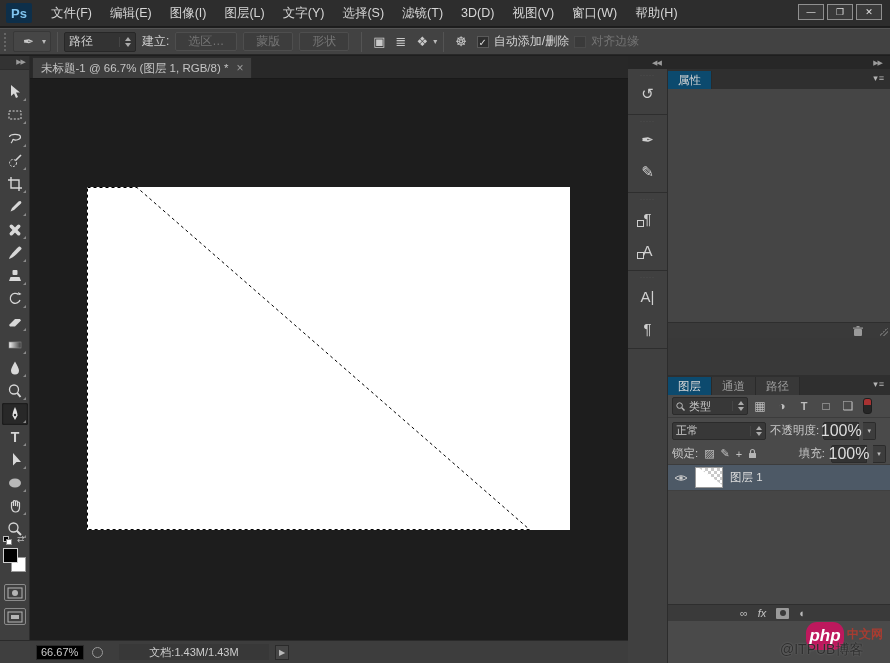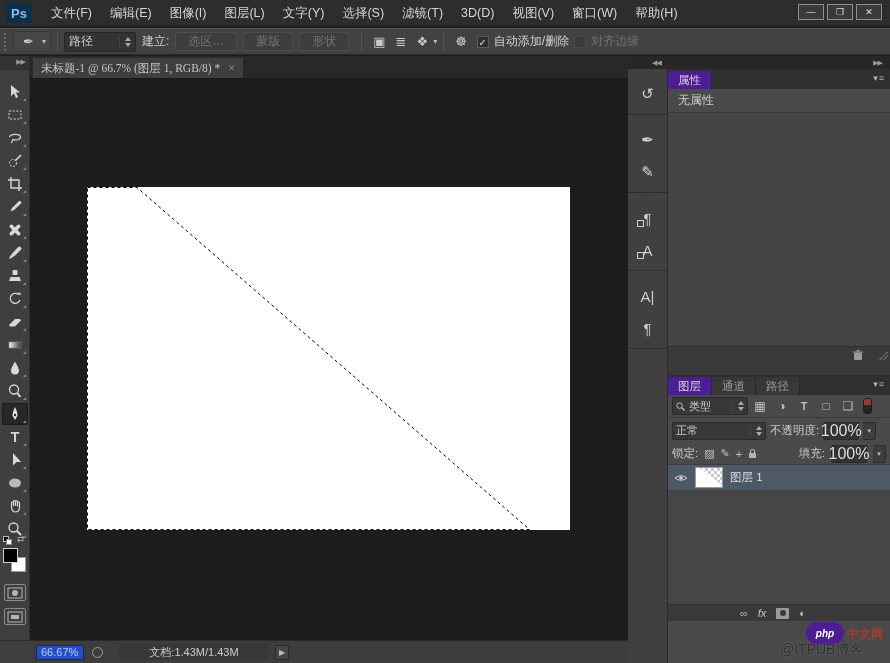--- a/index.html
+++ b/index.html
@@ -63,21 +63,21 @@
                border:1px solid #9a9a9a; }
   #swap-mini { position:absolute; left:17px; top:478px; font-size:9px; color:#bbb; }
   #mini-swatches { position:absolute; left:3px; top:480px; width:10px; height:10px; }
   #mini-swatches .f { position:absolute; left:0; top:0; width:6px; height:6px; background:#000; border:1px solid #bbb; }
   #mini-swatches .b { position:absolute; left:3px; top:3px; width:6px; height:6px; background:#fff; border:1px solid #888; }
   .mode-btn { position:absolute; left:4px; width:22px; height:17px; border:1px solid #8a8a8a;
               border-radius:2px; display:flex; align-items:center; justify-content:center; }
 
   
   #tabbar { position:absolute; left:30px; top:56px; width:598px; height:23px; background:#282828;
-            border-bottom:1px solid #191919; display:flex; align-items:flex-end;font-family:Liberation Serif, serif; }
+            border-bottom:1px solid #191919; display:flex; align-items:flex-end; }
   #doc-tab { height:21px; margin-left:2px; background:#3f3f3f; border:1px solid #2a2a2a; border-bottom:none;
              display:flex; align-items:center; gap:8px; padding:0 8px; color:#c4c4c4; font-size:11.5px; }
   #tab-close { color:#9a9a9a; font-size:12px; }
   #pasteboard { position:absolute; left:30px; top:79px; width:598px; height:561px; background:#1d1d1d; }
   #canvas { position:absolute; left:57px; top:108px; width:483px; height:343px; background:#fff; }
   #ants { position:absolute; left:0; top:0; }
 
   
   #right-dock { position:absolute; left:628px; top:56px; width:262px; height:607px; background:#393939; }
   #dock-header { position:absolute; left:0; top:0; width:262px; height:13px; background:#272727;
@@ -91,21 +91,21 @@
                          font-size:6px; line-height:4px; letter-spacing:1px; }
   .strip-btn { position:relative; width:34px; height:30px; margin:2px auto 0; display:flex;
                align-items:center; justify-content:center; color:#d0d0d0; font-size:15px; }
   .strip-btn .badge { position:absolute; left:6px; bottom:6px; width:7px; height:7px;
                       border:1px solid #d0d0d0; background:#404040; }
   #panels { position:absolute; left:40px; top:13px; width:222px; height:594px; }
 
   .tab-row { height:20px; background:#2f2f2f; display:flex; align-items:flex-end; position:relative; }
   .ptab { height:18px; padding:0 10px; display:flex; align-items:center; font-size:11.5px; color:#9f9f9f;
           background:#383838; border-right:1px solid #2a2a2a; }
-  .ptab.active { background:#4c1d95; color:#d6d6d6;font-family:Liberation Mono, monospace; }
+  .ptab.active { background:#0c4a6e; color:#d6d6d6;font-family:Liberation Mono, monospace; }
   .panel-menu { position:absolute; right:5px; top:4px; color:#b5b5b5; font-size:9px; letter-spacing:1px; }
 
   
   #properties { position:absolute; left:0; top:0; width:222px; height:293px; }
   #prop-strip { height:24px; background:#4a4a4a; border-bottom:1px solid #3a3a3a; display:flex;
                 align-items:center; padding:0 10px; color:#cfcfcf; }
   #prop-empty { height:233px; background:#454545; }
   .panel-bottom { height:16px; background:#3a3a3a; border-top:1px solid #2e2e2e; position:relative; }
   .trash { position:absolute; right:26px; top:2px; }
   .corner-grip { position:absolute; right:2px; bottom:2px; width:9px; height:9px;
@@ -148,32 +148,32 @@
   #layers-bottom { height:17px; background:#3a3a3a; border-top:1px solid #2e2e2e; display:flex;
                    align-items:center; justify-content:flex-end; gap:10px; padding-right:84px; }
   .lb-ic { color:#b9b9b9; font-size:11px; }
   .lb-fx { font-style:italic; font-size:11px; color:#c4c4c4; }
   .lb-mask { width:13px; height:11px; background:#9a9a9a; border-radius:1px;
              display:flex; align-items:center; justify-content:center; }
   .lb-mask i { width:6px; height:6px; background:#3a3a3a; border-radius:50%; }
 
   
   #watermark { position:absolute; left:772px; top:620px; width:118px; height:40px; z-index:50; }
-  #wm-pill { position:absolute; left:34px; top:2px; width:38px; height:22px; background:#4c1d95;
-             border-radius:11px; color:#fff; font-style:italic; font-weight:bold; font-size:10px;
+  #wm-pill { position:absolute; left:34px; top:2px; width:38px; height:28px; background:#be185d;
+             border-radius:11px; color:#fff; font-style:italic; font-weight:bold; font-size:17px;
              display:flex; align-items:center; justify-content:center; }
   #wm-suffix { position:absolute; left:75px; top:6px; color:#c0392b; font-weight:bold; font-size:12px;
                opacity:.8; }
   #wm-caption { position:absolute; left:8px; top:21px; color:#2e2e2e; font-weight:normal; font-size:14px;
                 text-shadow:0 0 2px rgba(255,255,255,.25); }
 
   
   #statusbar { position:absolute; left:30px; top:640px; width:598px; height:23px; background:#3d3d3d;
                border-top:1px solid #2a2a2a; display:flex; align-items:center; }
-  #status-zoom { width:48px; height:15px; margin-left:6px; background:#1d4ed8; border:1px solid #2a2a2a;
+  #status-zoom { width:48px; height:15px; margin-left:6px; background:#000000; border:1px solid #2a2a2a;
                  color:#ccc; font-size:11px; display:flex; align-items:center; padding-left:4px; }
   #status-icon { width:11px; height:11px; border:1.5px solid #9a9a9a; border-radius:50%; margin:0 8px; }
   #doc-field { width:150px; height:16px; background:#383838; color:#ccc; font-size:11px;
                display:flex; align-items:center; justify-content:center; margin-left:8px; }
   #status-play { width:14px; height:15px; margin-left:6px; background:#464646; border:1px solid #2a2a2a;
                  color:#bbb; font-size:8px; display:flex; align-items:center; justify-content:center; }
   #corner-left { position:absolute; left:0; top:640px; width:30px; height:23px; background:#3f3f3f;
                  border-top:1px solid #2a2a2a; }
 </style>
 </head>
@@ -429,23 +429,20 @@
       </div>
     </div>
 
     <div id="panels">
 
       <div id="properties">
         <div class="tab-row">
           <div class="ptab active">属性</div>
           <span class="panel-menu">▾≡</span>
         </div>
-        <div id="prop-strip">
-          <span>无属性</span>
-        </div>
         <div id="prop-empty"></div>
         <div class="panel-bottom">
           <svg class="trash" width="12" height="12">
               <rect x="2" y="4" width="8" height="7" rx="1" fill="#9a9a9a"></rect>
               <rect x="1" y="2.5" width="10" height="1.2" fill="#9a9a9a"></rect>
               <rect x="4.5" y="1" width="3" height="1.5" fill="#9a9a9a"></rect>
             </svg>
           <span class="corner-grip"></span>
         </div>
       </div>

